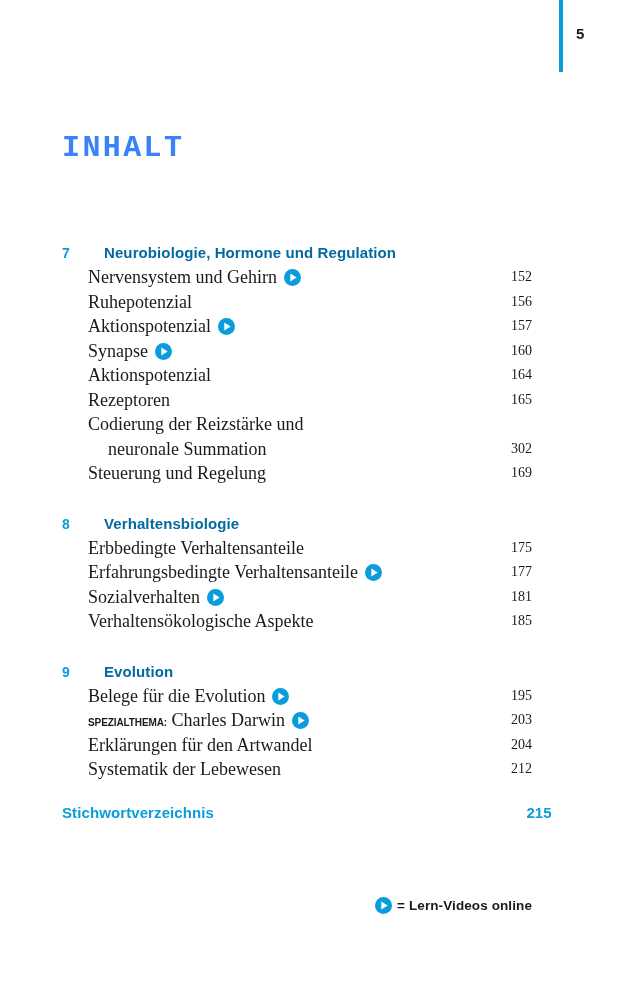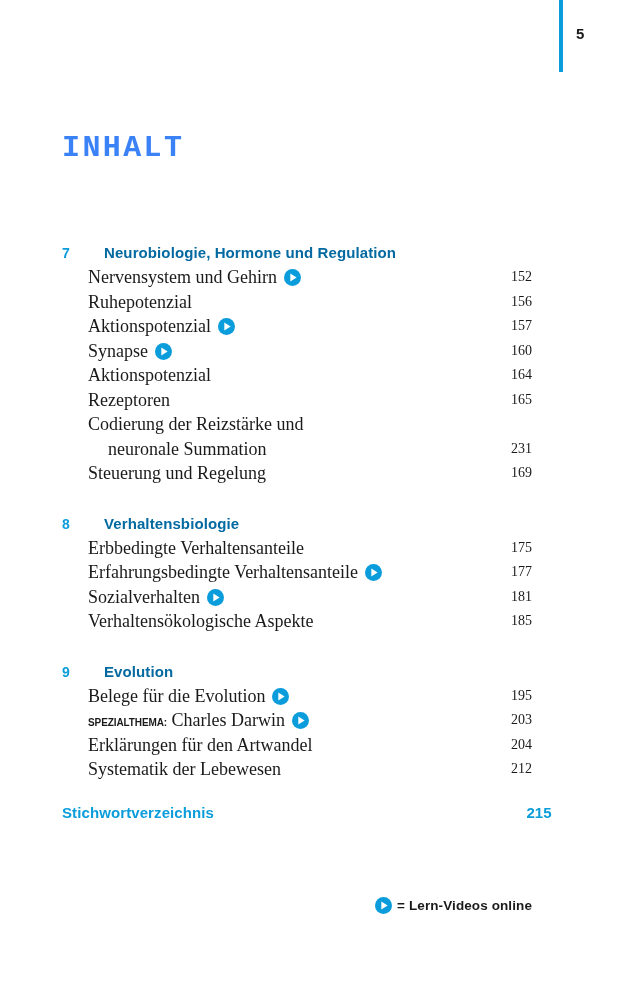--- a/index.html
+++ b/index.html
@@ -251,21 +251,21 @@
       </div>
       <div class="entry">
         <span class="entry-label"><span>Rezeptoren</span></span>
         <span class="entry-page">165</span>
       </div>
       <div class="entry">
         <span class="entry-label"><span>Codierung der Reizstärke und</span></span>
       </div>
       <div class="entry">
         <span class="entry-label indented"><span>neuronale Summation</span></span>
-        <span class="entry-page">231</span>
+        <span class="entry-page">302</span>
       </div>
       <div class="entry">
         <span class="entry-label"><span>Steuerung und Regelung</span></span>
         <span class="entry-page">169</span>
       </div>
     </div>
     <div class="toc-section">
       <div class="section-head">
         <span class="section-number">8</span>
         <span class="section-title">Verhaltensbiologie</span>

